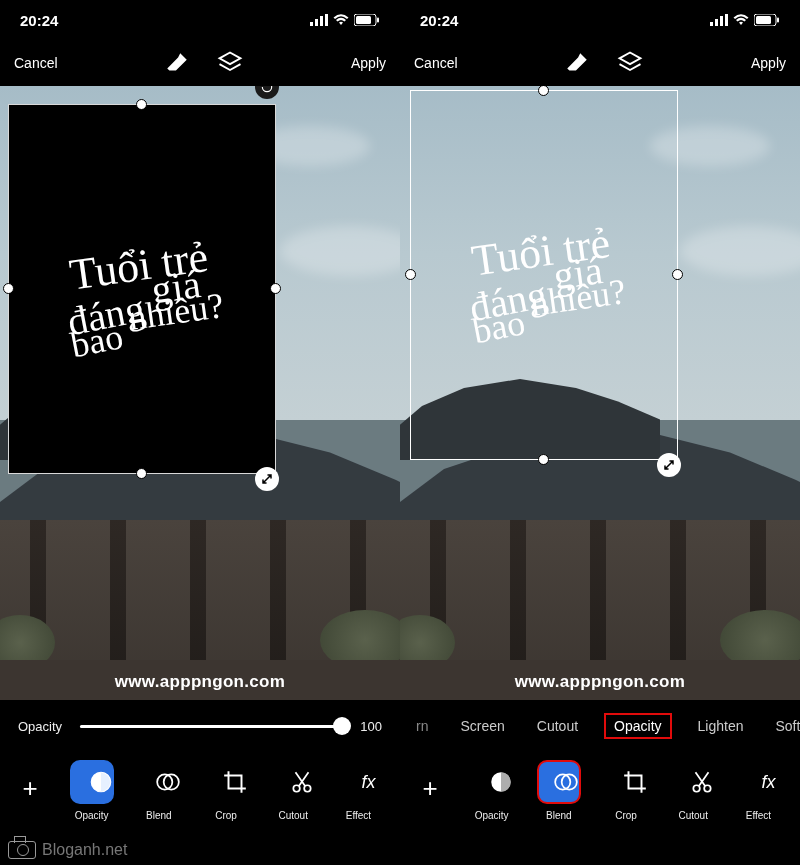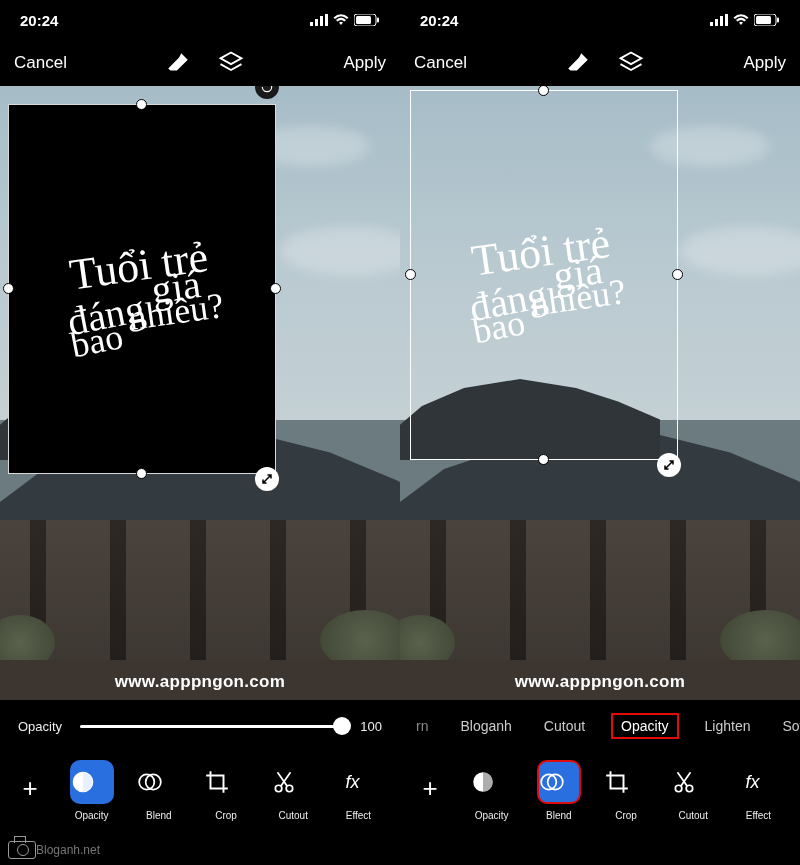--- a/index.html
+++ b/index.html
@@ -10,21 +10,21 @@
   color: #fff;
   overflow: hidden;
   position: relative;
 }
 .screens { display: flex; width: 800px; height: 865px; }
 .screen { width: 400px; height: 865px; position: relative; overflow: hidden; background:#000; }
 
 .status-bar { height: 40px; display:flex; align-items:center; justify-content:space-between; padding:0 20px; font-size:15px; font-weight:600; }
 .status-right { display:flex; align-items:center; gap:5px; }
 
-.top-bar { height:46px; display:flex; align-items:center; justify-content:space-between; padding:0 14px; font-size:17px; }
+.top-bar { height:46px; display:flex; align-items:center; justify-content:space-between; padding:0 14px; font-size:14px; }
 .top-mid { display:flex; gap:26px; align-items:center; }
 
 .canvas { position:relative; width:400px; height:614px; background:#6b7b80; overflow:hidden; }
 .sky { position:absolute; inset:0 0 280px 0; background:linear-gradient(to bottom,#a6bcc7 0%,#b8c9d0 50%,#c4d0d4 100%); }
 .cloud { position:absolute; background:rgba(255,255,255,.25); border-radius:50%; filter:blur(6px); }
 .building { position:absolute; bottom:0; left:0; right:0; height:330px; }
 .roof1 { position:absolute; top:0; left:-20px; width:280px; height:90px;
   background:#2f3539; clip-path: polygon(0 80%, 15% 40%, 30% 20%, 50% 10%, 70% 20%, 85% 35%, 100% 55%, 100% 100%, 0 100%); }
 .roof1::before, .roof1::after { content:""; position:absolute; top:-30px; width:40px; height:50px; background:#2f3539; }
 .roof1::before { left:-10px; transform:skewY(-35deg) rotate(-10deg); border-top-left-radius:30px; }
@@ -58,27 +58,27 @@
 .slider .fill{ position:absolute; left:0; top:0; bottom:0; background:#fff; border-radius:2px;}
 .slider .thumb{ position:absolute; top:50%; width:18px; height:18px; background:#fff; border-radius:50%; transform:translate(-50%,-50%);}
 
 .blend-modes { height:52px; display:flex; align-items:center; gap:20px; padding:0 10px; font-size:14px; color:#ccc; overflow:hidden; white-space:nowrap;}
 .bm-item { padding:4px 6px; }
 .bm-item.selected { border:2.5px solid #e10b0b; color:#fff; font-weight:500; padding:3px 8px;}
 
 .tool-bar { height:100px; display:flex; align-items:flex-start; padding:8px 6px 0 6px; gap:0; }
 .plus { width:48px; height:48px; display:flex; align-items:center; justify-content:center; font-size:26px; color:#fff; margin-top:4px; margin-right:4px;}
 .tool { flex:1; display:flex; flex-direction:column; align-items:center; gap:6px; }
-.tool .tic { width:44px; height:44px; border-radius:10px; display:flex; align-items:center; justify-content:flex-start; }
+.tool .tic { width:44px; height:44px; border-radius:10px; display:flex; align-items:center; justify-content:flex-end; }
 .tool .tic.active { background:#2a6fe0; }
 .tool .tic.hl { border:2.5px solid #e10b0b; }
 .tool label { font-size:10px; color:#eee; }
 .tlast { width:34px; }
 
-.bloganh { position:absolute; left:4px; bottom:4px; font-size:12px; color:#777; display:flex; align-items:center; background:rgba(255,255,255,0.0); padding:2px 4px;}
+.bloganh { position:absolute; left:4px; bottom:4px; font-size:16px; color:#777; display:flex; align-items:center; gap:6px; background:rgba(255,255,255,0.0); padding:2px 4px;}
 .bloganh .cam { width:28px; height:18px; border:1.5px solid #999; border-radius:3px; position:relative;}
 .bloganh .cam::before{content:""; position:absolute; top:-6px; left:5px; width:10px; height:6px; border:1.5px solid #999; border-bottom:none;}
 .bloganh .cam::after{content:""; position:absolute; top:2px; left:8px; width:10px; height:10px; border:1.5px solid #999; border-radius:50%;}
 </style>
 </head>
 <body>
 
 <div class="screens">
 
   <div class="screen">
@@ -293,21 +293,21 @@
               <path d="M4 20 L20 4 M14 4 L20 4 L20 10 M10 20 L4 20 L4 14" fill="none" stroke="#000" stroke-width="3" stroke-linecap="round"></path>
             </svg>
         </span>
       </div>
 
       <div class="watermark">www.apppngon.com</div>
     </div>
 
     <div class="blend-modes">
       <span class="bm-item" style="color:#888">rn</span>
-      <span class="bm-item">Bloganh</span>
+      <span class="bm-item">Screen</span>
       <span class="bm-item">Cutout</span>
       <span class="bm-item selected">Opacity</span>
       <span class="bm-item">Lighten</span>
       <span class="bm-item">Soft Light</span>
     </div>
 
     <div class="tool-bar">
       <div class="plus">
           <span>+</span>
         </div>

